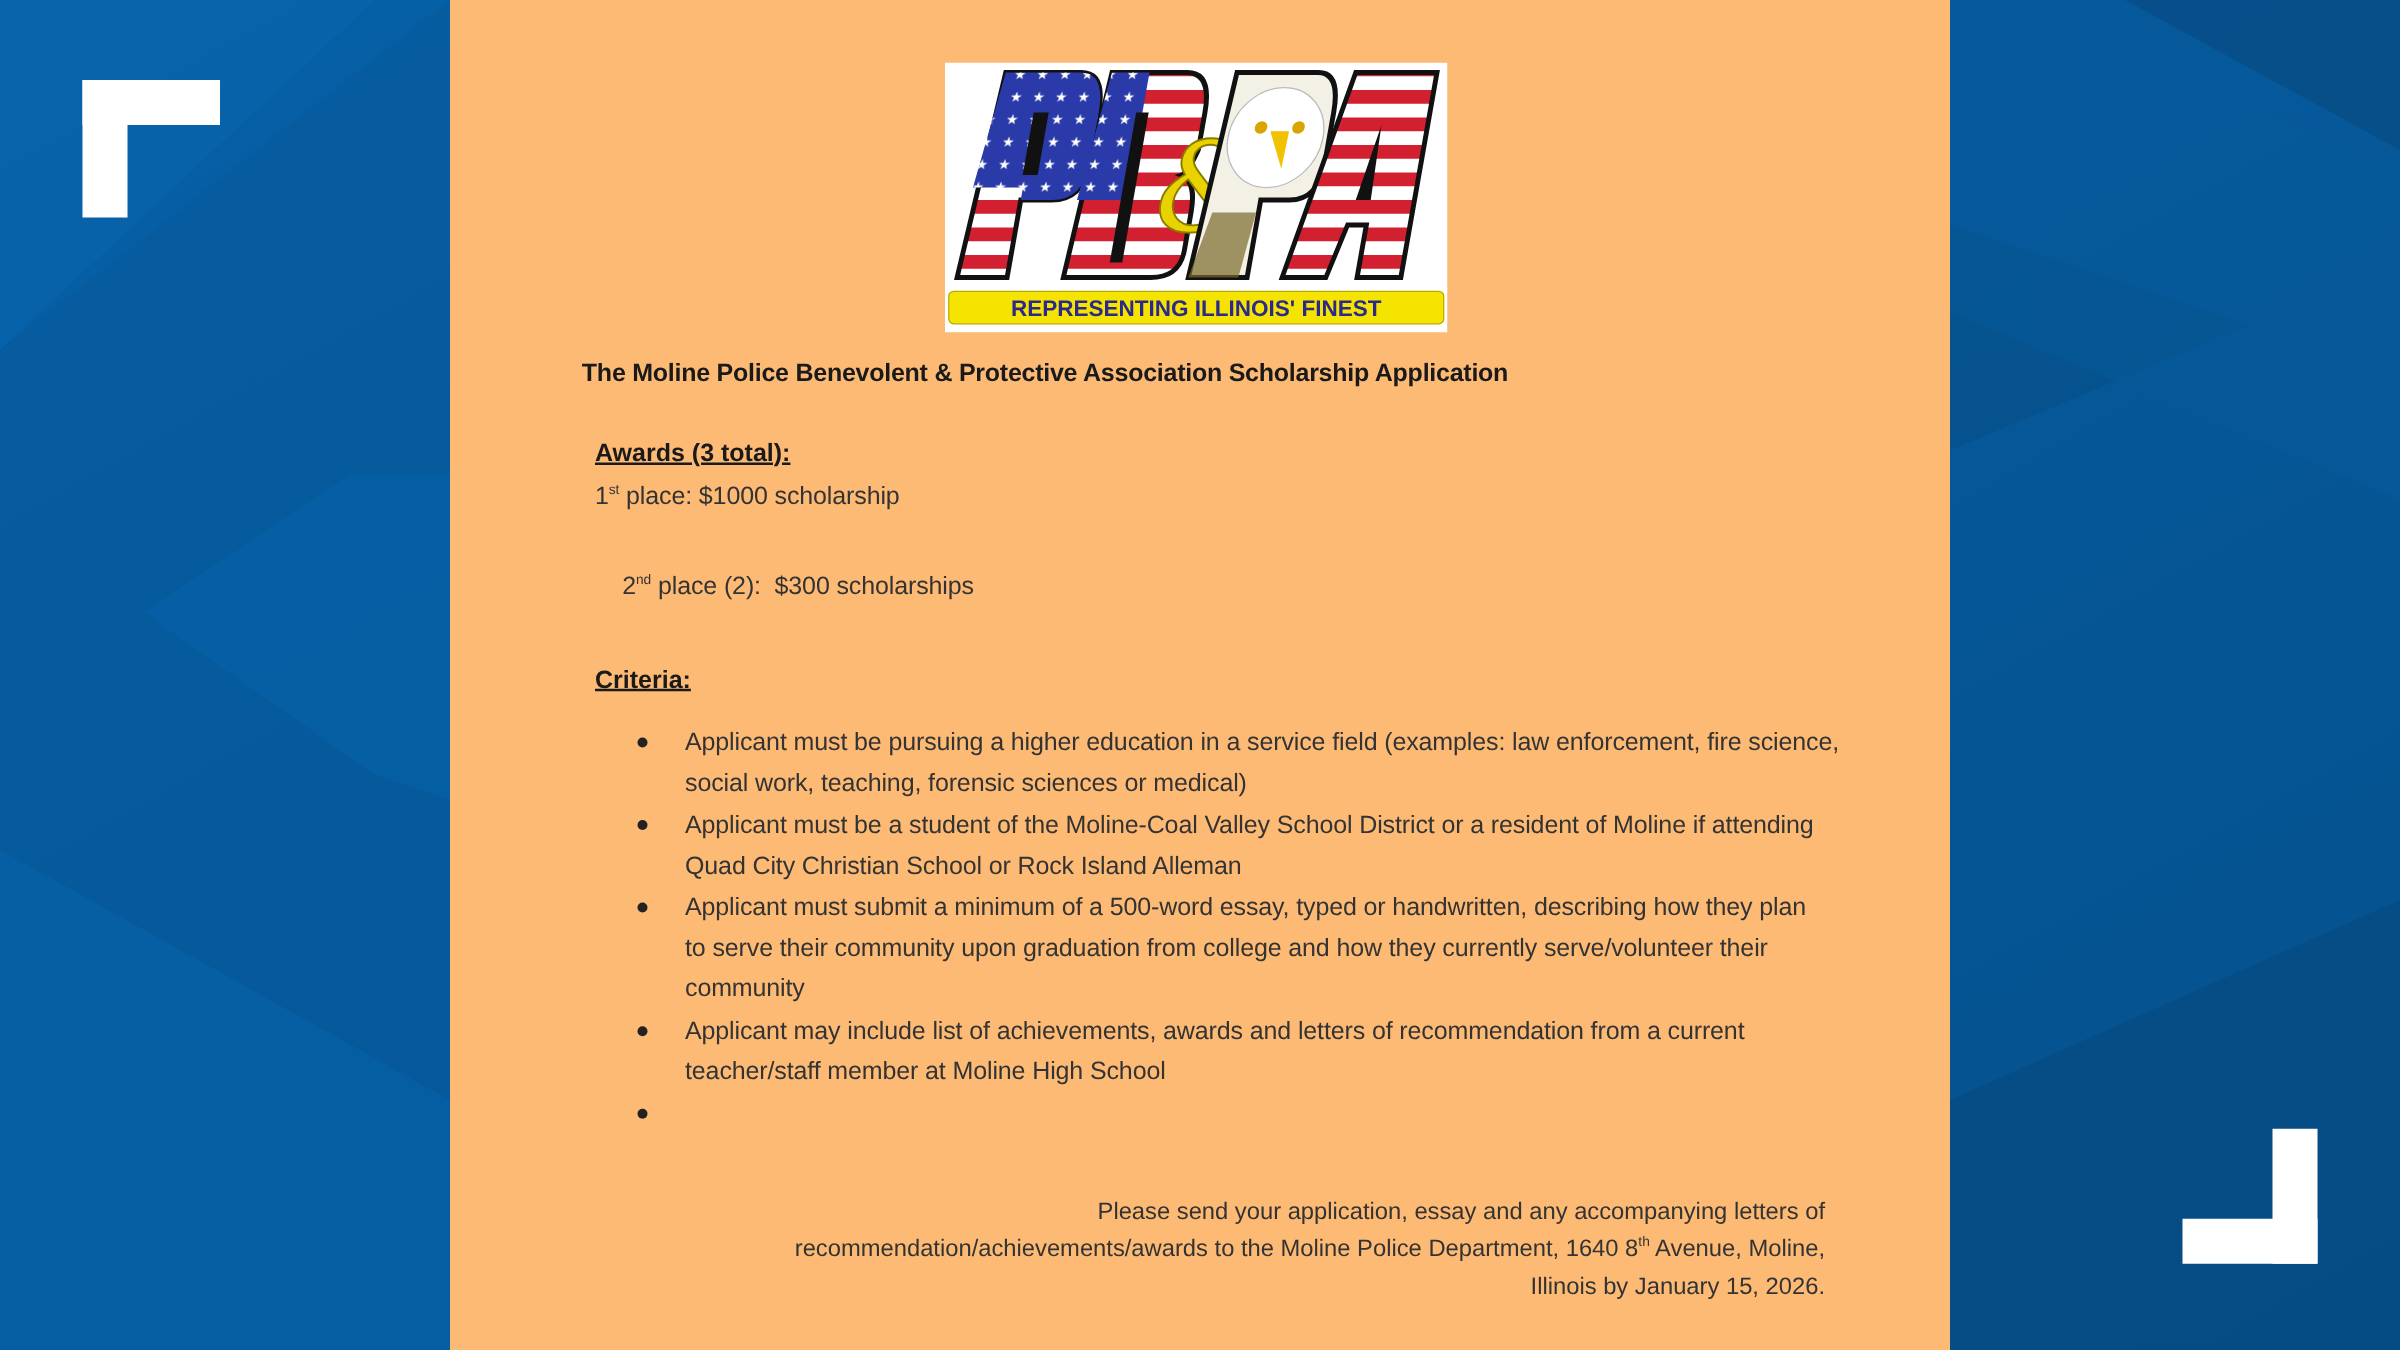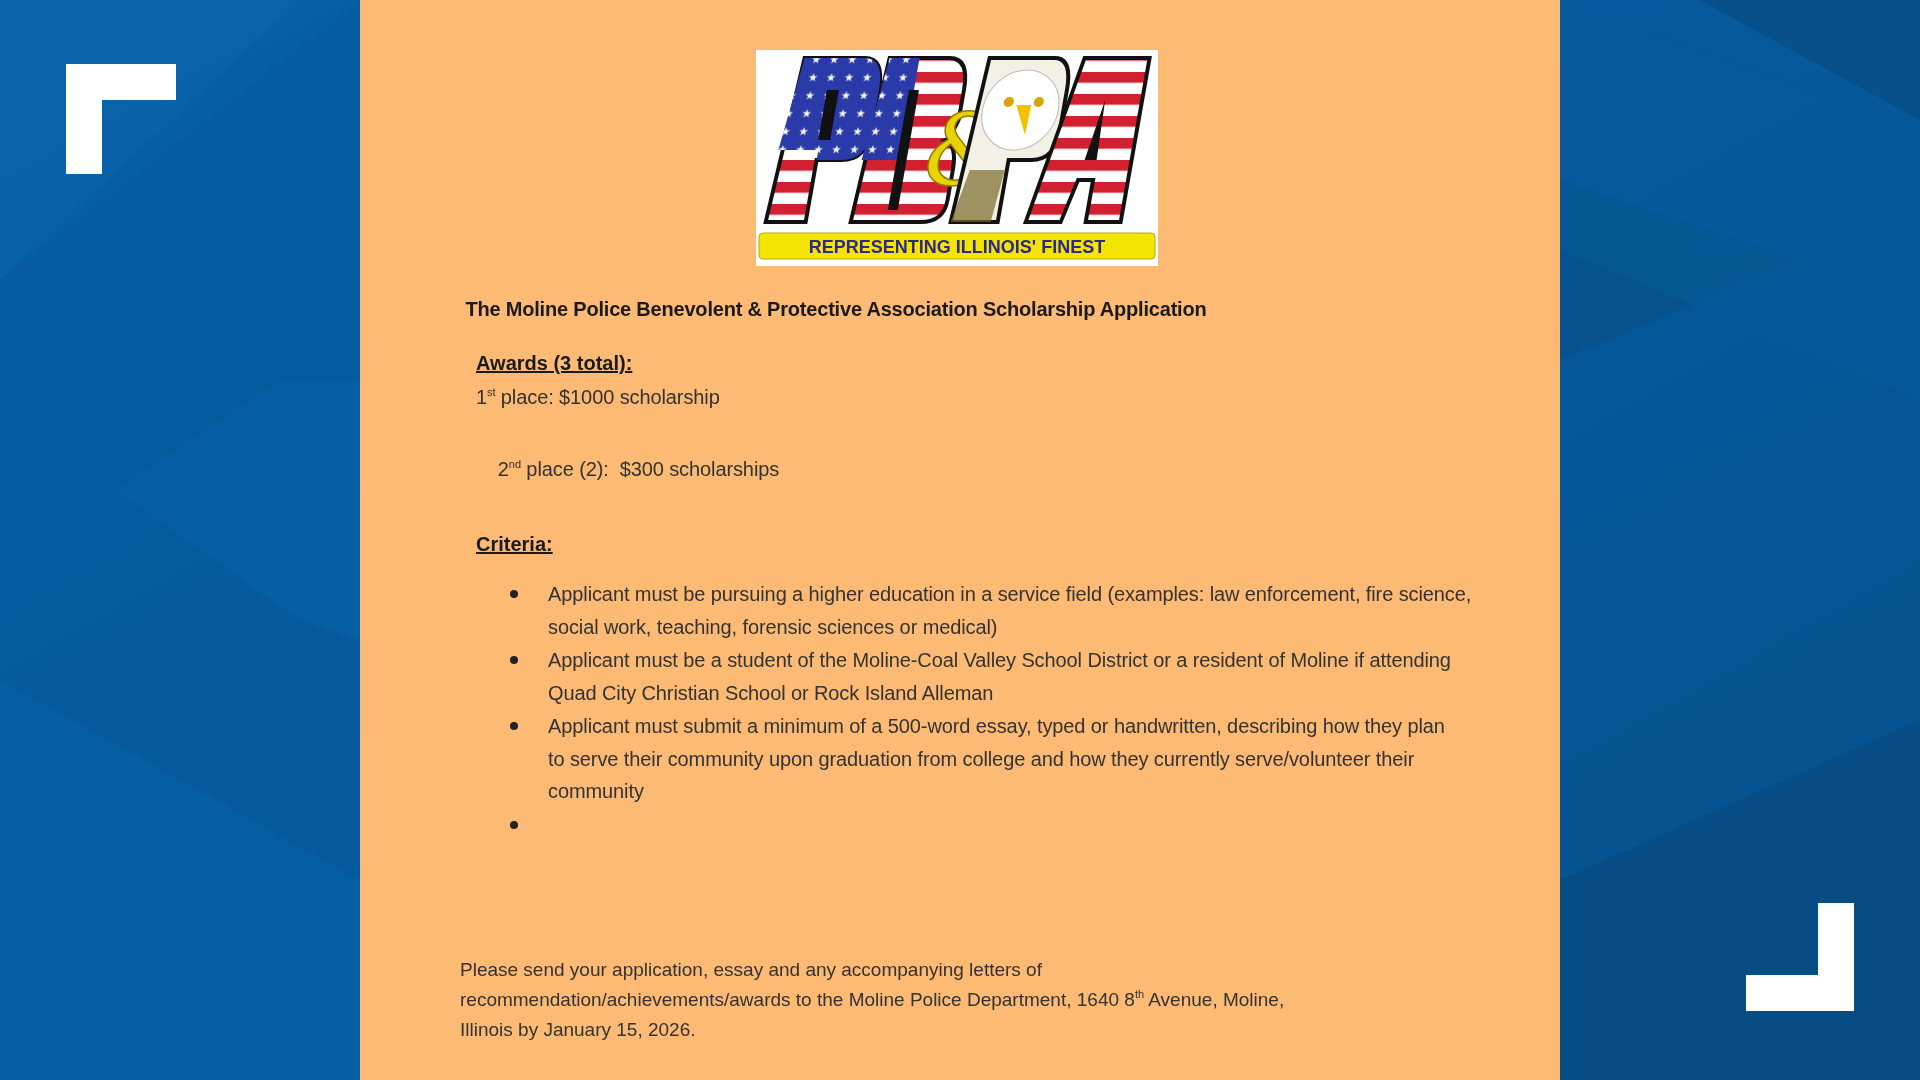--- a/index.html
+++ b/index.html
@@ -14,42 +14,42 @@
     .page {
       position: absolute; left: 360px; top: 0; width: 1200px; height: 1080px;
       background: #fdba74;
     }
     .logo {
       position: absolute; left: 396px; top: 50px; width: 402px; height: 216px;
     }
     .title {
       position: absolute; left: 0; width: 952px; top: 288px; text-align: center;
       font-weight: bold; font-size: 20px; color: #1a1a1a;
-      font-family: "Liberation Sans", sans-serif; letter-spacing: -0.2px; margin-top: 10px;
+      font-family: "Liberation Sans", sans-serif; letter-spacing: -0.2px;
     }
     .doc-text { font-size: 20px; color: #333333; letter-spacing: -0.1px; }
     .heading {
       position: absolute; left: 116px; font-weight: bold; text-decoration: underline;
       font-size: 20px; color: #1a1a1a;
     }
     .award { position: absolute; left: 116px; }
     sup { font-size: 11px; vertical-align: 8px; line-height: 0; }
     .criteria-list {
       position: absolute; left: 116px; top: 578px; width: 1000px; margin: 0; padding: 0;
       list-style: none;
     }
     .criteria-list li {
       position: relative; padding-left: 72px; line-height: 32.5px; margin-bottom: 1px;
     }
     .bullet {
       position: absolute; left: 34px; top: 12px; width: 8px; height: 8px;
       border-radius: 50%; background: #222;
     }
     .footer {
-      position: absolute; left: 100px; width: 1000px; top: 955px; text-align: left;
+      position: absolute; left: 100px; width: 1000px; top: 955px; text-align: right;
       font-size: 19px; line-height: 30px; color: #333333;
     }
   </style>
 </head>
 <body>
 
 <div class="bg">
   <svg width="1920" height="1080">
     <defs>
       <linearGradient id="g1" x1="0" y1="0" x2="1" y2="1">
@@ -135,20 +135,21 @@
   <div class="award doc-text" style="top:435px; white-space:pre;">
     <span>2</span><sup>nd</sup><span> place (2):  $300 scholarships</span>
   </div>
 
   <div class="heading" style="top:533px;">Criteria:</div>
 
   <ul class="criteria-list doc-text">
     <li><span class="bullet"></span><span>Applicant must be pursuing a higher education in a service field (examples: law enforcement, fire science, social work, teaching, forensic sciences or medical)</span></li>
     <li><span class="bullet"></span><span>Applicant must be a student of the Moline-Coal Valley School District or a resident of Moline if attending Quad City Christian School or Rock Island Alleman</span></li>
     <li style="padding-right:20px;"><span class="bullet"></span><span>Applicant must submit a minimum of a 500-word essay, typed or handwritten, describing how they plan to serve their community upon graduation from college and how they currently serve/volunteer their community</span></li>
+    <li><span class="bullet"></span><span>Applicant may include list of achievements, awards and letters of recommendation from a current teacher/staff member at Moline High School</span></li>
     <li><span class="bullet"></span></li>
   </ul>
 
   <div class="footer">
     <div>Please send your application, essay and any accompanying letters of</div>
     <div><span>recommendation/achievements/awards to the Moline Police Department, 1640 8</span><sup>th</sup><span> Avenue, Moline,</span></div>
     <div>Illinois by January 15, 2026.</div>
   </div>
 
 </div>

